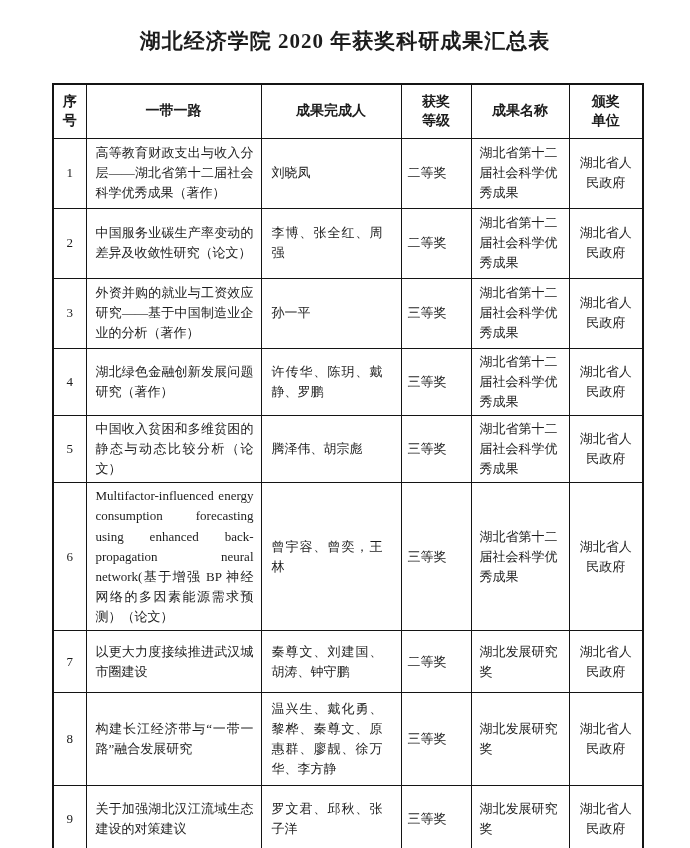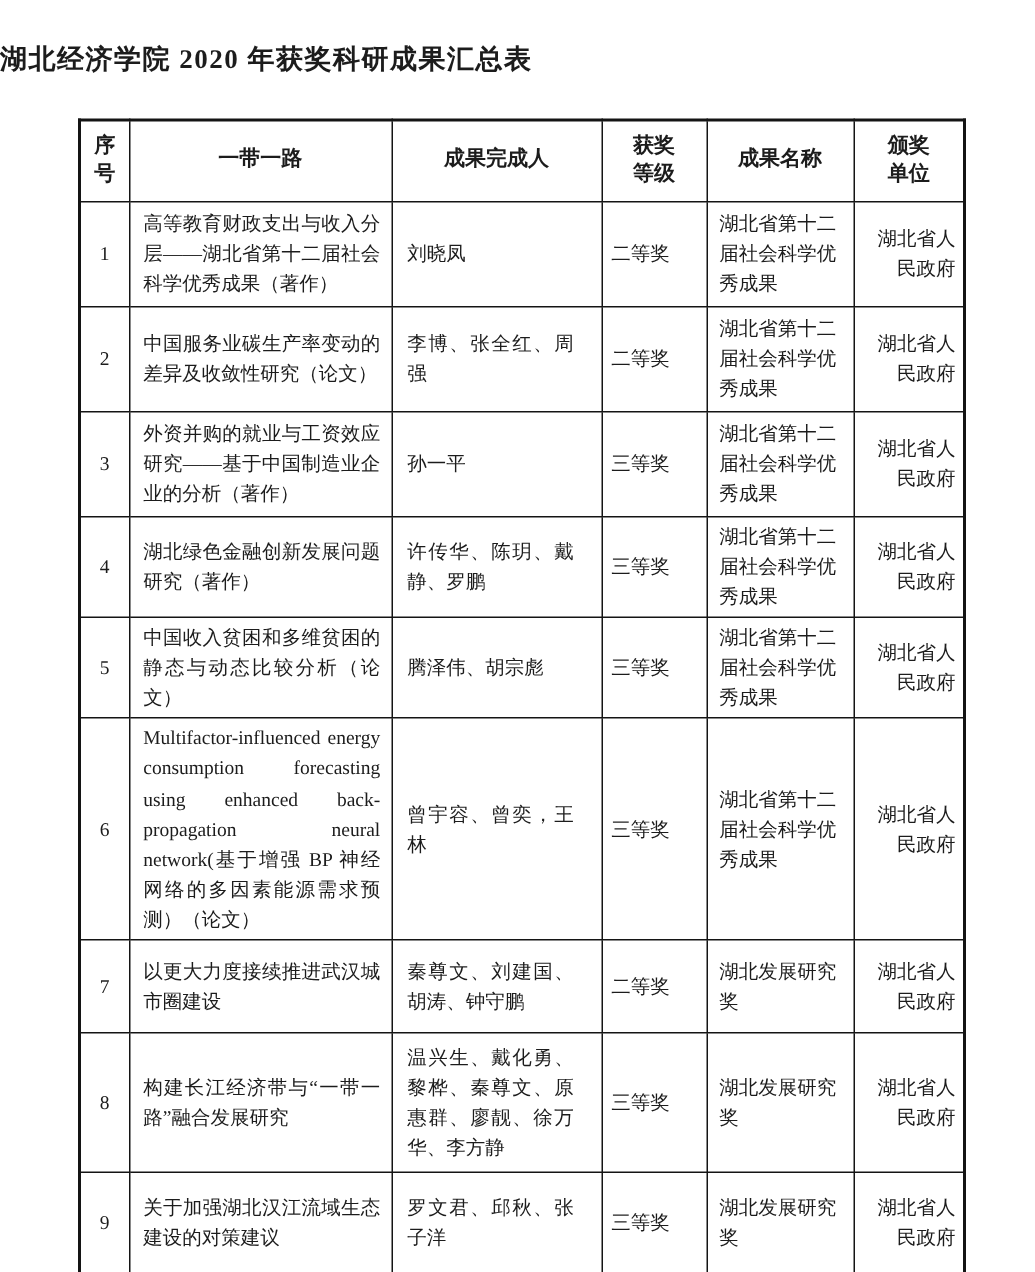--- a/index.html
+++ b/index.html
@@ -16,21 +16,22 @@
   }
   .page {
     box-sizing: border-box;
     width: 690px;
     height: 848px;
     padding-top: 27px;
     overflow: hidden;
   }
   .title {
     margin: 0;
-    font-size: 18px;
+    text-align: center;
+    font-size: 21px;
     font-weight: bold;
     letter-spacing: 1px;
   }
   table.results {
     border-collapse: collapse;
     table-layout: fixed;
     width: 590px;
     margin: 28px 0 0 52px;
     border: 2px solid #141414;
   }
@@ -61,21 +62,21 @@
   tbody tr:nth-child(5) { height: 65px; }
   tbody tr:nth-child(6) { height: 112px; }
   tbody tr:nth-child(7) { height: 62px; }
   tbody tr:nth-child(8) { height: 93px; }
   tbody tr:nth-child(9) { height: 67px; }
   .col-no     { text-align: center; }
   .col-name   { text-align: justify; padding: 3px 7px 3px 9px; }
   .col-authors{ text-align: justify; padding: 3px 18px 3px 10px; }
   .col-level  { }
   .col-award  { text-align: left; padding: 3px 8px; }
-  .col-issuer { text-align: right; padding: 3px 5px; }
+  .col-issuer { text-align: center; padding: 3px 5px; }
 </style>
 </head>
 <body>
 
 <div class="page">
   <h1 class="title">湖北经济学院 2020 年获奖科研成果汇总表</h1>
 
   <table class="results">
     <colgroup>
       <col style="width:33px">

